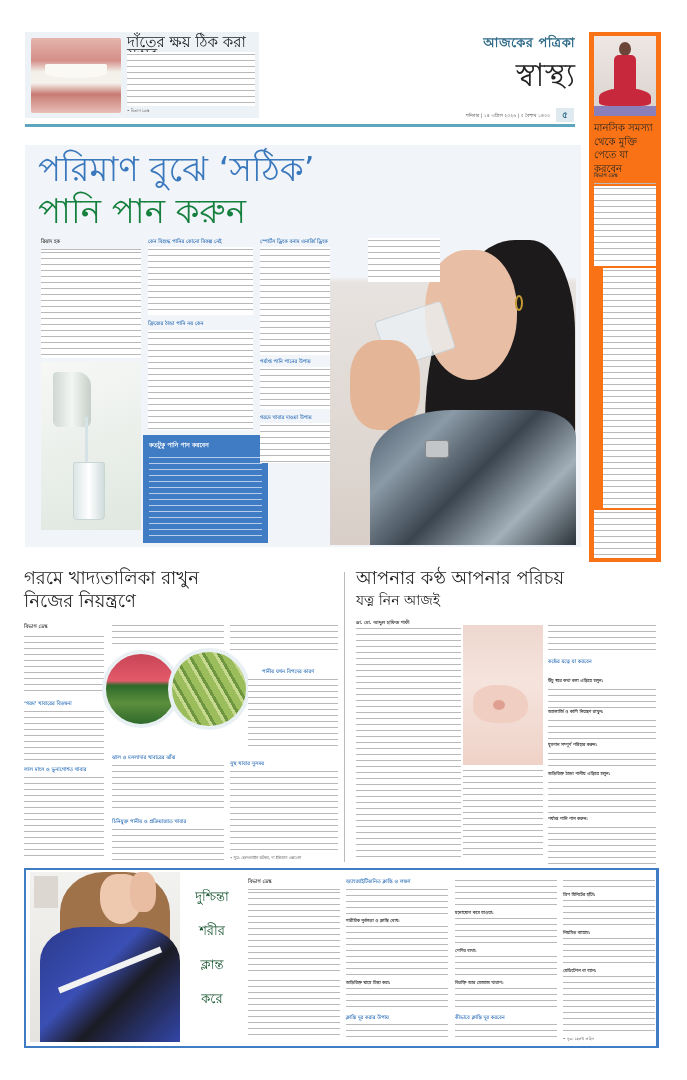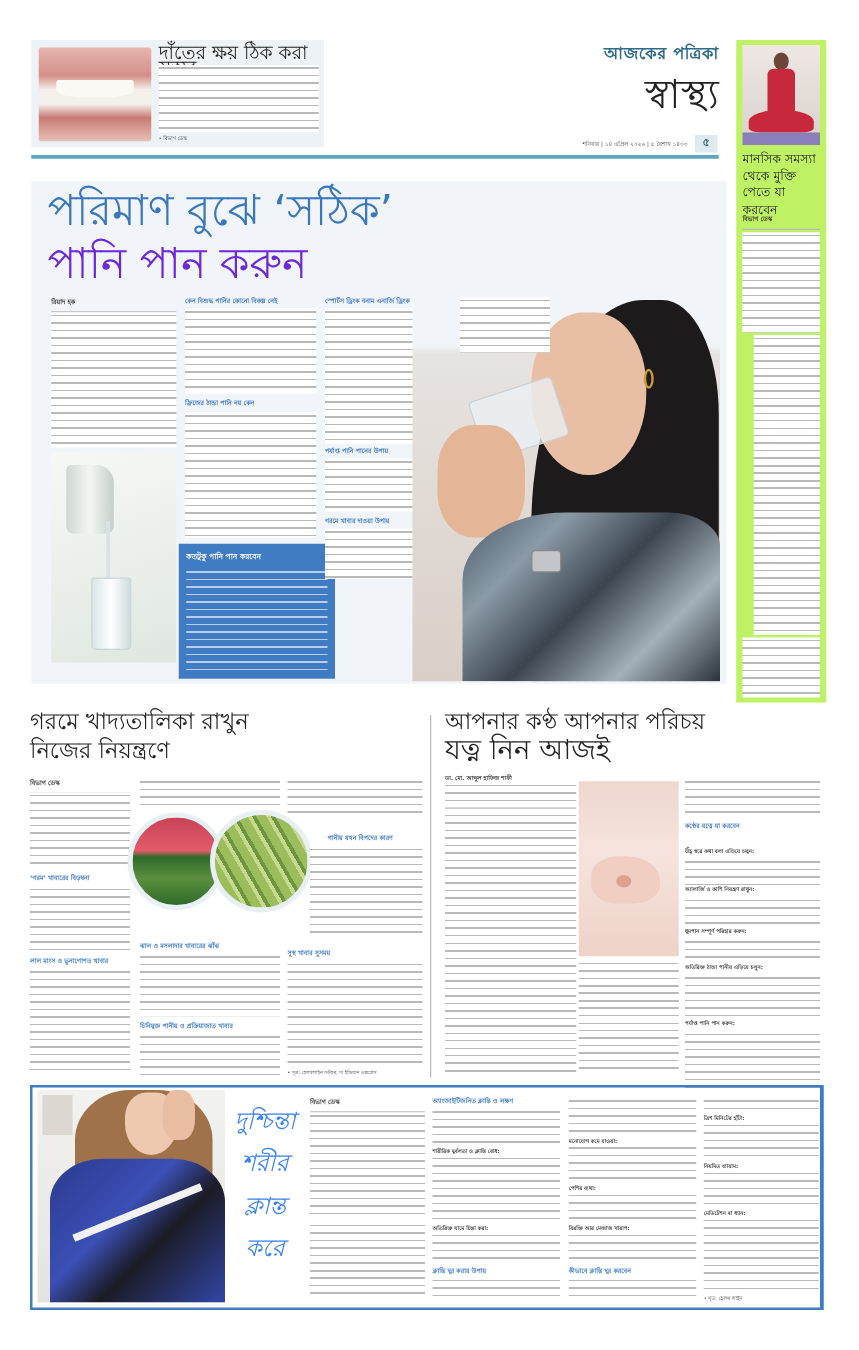--- a/index.html
+++ b/index.html
@@ -24,37 +24,37 @@
   <div class="abs txt lines" style="left:102px;top:20px;width:128px;height:54px;color:transparent;"><span>নিয়মিত ভিটামিন সি-জাতীয় ফল, টক সুপ কিংবা অ্যাসিডিক খাবার বেশি খেলে দাঁতের আবরণে ধীরে ধীরে ক্ষয় হতে থাকার আশঙ্কা থাকে। আশার কথা হলো, দাঁতের ক্ষয় পুরোপুরি ঠিক করা সম্ভব। ক্ষয়ের মাত্রা অনুযায়ী ফিলিং, ভিনিয়ার, ক্রাউনসহ বিভিন্ন চিকিৎসা রয়েছে। এ ক্ষেত্রে খুব শক্ত খাবার এড়িয়ে চলা এবং দাঁতের জন্য উপকারী খাবার খাওয়ার পরামর্শ দেন চিকিৎসকেরা।</span></div>
   <div class="abs" style="left:102px;top:76px;font-size:4px;color:#444;">• বিভাগ ডেস্ক</div>
 </div>
 
 <div class="abs" style="left:455px;top:33px;width:120px;text-align:right;font-size:13px;font-weight:bold;color:#2e6b88;letter-spacing:0.5px;">আজকের পত্রিকা</div>
 <div class="abs" style="left:440px;top:55px;width:135px;text-align:right;font-family:'DejaVu Serif',serif;font-size:32px;line-height:40px;color:#222;">স্বাস্থ্য</div>
 <div class="abs" style="left:400px;top:112px;width:150px;text-align:right;font-size:4.6px;color:#444;">শনিবার | ১৪ এপ্রিল ২০২৬ | ৫ বৈশাখ ১৪৩৩</div>
 <div class="abs" style="left:556px;top:108px;width:18px;height:14px;background:#dfeaf0;color:#2e6b88;font-size:9px;font-weight:bold;text-align:center;line-height:14px;">৫</div>
 <div class="abs rule" style="left:25px;top:124px;width:550px;height:3px;"></div>
 
-<div class="abs" style="left:589px;top:32px;width:72px;height:530px;background:#bef264;">
+<div class="abs" style="left:589px;top:32px;width:72px;height:530px;background:#f97316;">
   <div class="abs" style="left:5px;top:4px;width:62px;height:80px;background:linear-gradient(#eee7e3,#d9d1cc);">
     <div class="abs" style="left:25px;top:6px;width:12px;height:14px;border-radius:50%;background:#6b4538;"></div>
     <div class="abs" style="left:20px;top:19px;width:22px;height:40px;background:#c8283b;border-radius:5px 5px 2px 2px;"></div>
     <div class="abs" style="left:5px;top:52px;width:52px;height:18px;background:#c8283b;border-radius:50% 50% 20% 20%;"></div>
     <div class="abs" style="left:0;top:70px;width:62px;height:10px;background:#8a7fb8;"></div>
   </div>
   <div class="abs" style="left:5px;top:89px;width:64px;font-size:10px;line-height:13.5px;color:#222;">মানসিক সমস্যা থেকে মুক্তি পেতে যা করবেন</div>
   <div class="abs byline" style="left:5px;top:140px;width:62px;">বিভাগ ডেস্ক</div>
   <div class="abs txt lines" style="left:5px;top:154px;width:62px;height:80px;background-color:#eaf1f5;"></div>
   <div class="abs txt lines" style="left:14px;top:236px;width:53px;height:240px;"></div>
   <div class="abs txt lines" style="left:5px;top:478px;width:62px;height:48px;"></div>
 </div>
 
 <div class="abs" style="left:25px;top:145px;width:556px;height:402px;background:#f1f4f8;"></div>
 <div class="abs" style="left:38px;top:148px;width:320px;font-size:34px;line-height:42px;color:#3a78bd;">পরিমাণ বুঝে ‘সঠিক’</div>
-<div class="abs" style="left:38px;top:190px;width:320px;font-size:34px;line-height:42px;color:#6d28d9;">পানি পান করুন</div>
+<div class="abs" style="left:38px;top:190px;width:320px;font-size:34px;line-height:42px;color:#15803d;">পানি পান করুন</div>
 
 <div class="abs byline" style="left:41px;top:238px;width:100px;">রিয়াদ হক</div>
 <div class="abs txt lines" style="left:41px;top:250px;width:100px;height:108px;background-color:#f1f4f8;"></div>
 
 <div class="abs" style="left:41px;top:362px;width:100px;height:168px;background:linear-gradient(160deg,#f7f8f6,#dfe7e0);">
   <div class="abs" style="left:12px;top:10px;width:38px;height:55px;background:linear-gradient(90deg,#cfd8d2,#f3f6f3,#c5cfc8);border-radius:4px 14px 6px 6px;"></div>
   <div class="abs" style="left:44px;top:55px;width:3px;height:60px;background:#d6e3e6;"></div>
   <div class="abs" style="left:32px;top:100px;width:32px;height:58px;background:linear-gradient(90deg,#dbe6e5,#ffffff,#cfdcdb);border:1px solid #c9d6d4;border-radius:2px 2px 4px 4px;"></div>
 </div>
 
@@ -111,21 +111,21 @@
 <div class="abs txt lines" style="left:112px;top:827px;width:112px;height:33px;"></div>
 
 <div class="abs txt lines" style="left:230px;top:623px;width:108px;height:30px;"></div>
 <div class="abs sub" style="left:262px;top:668px;width:76px;">পানীয় যখন বিপদের কারণ</div>
 <div class="abs txt lines" style="left:248px;top:677px;width:90px;height:72px;"></div>
 <div class="abs sub" style="left:230px;top:760px;width:108px;">সুস্থ খাবার সুসময়</div>
 <div class="abs txt lines" style="left:230px;top:769px;width:108px;height:84px;"></div>
 <div class="abs" style="left:230px;top:855px;width:110px;font-size:3.8px;color:#444;white-space:nowrap;overflow:hidden;">• সূত্র: হেলথলাইন ডটকম, দ্য ইন্ডিয়ান এক্সপ্রেস</div>
 
 <div class="abs" style="left:356px;top:566px;width:320px;font-size:18px;line-height:23px;color:#222;">আপনার কণ্ঠ আপনার পরিচয়</div>
-<div class="abs" style="left:356px;top:589px;width:320px;font-size:22px;line-height:23px;color:#222;">যত্ন নিন আজই</div>
+<div class="abs" style="left:356px;top:589px;width:320px;font-size:14px;line-height:23px;color:#222;">যত্ন নিন আজই</div>
 
 <div class="abs" style="left:356px;top:619px;width:105px;font-size:4.6px;font-weight:bold;color:#333;">ডা. মো. আব্দুল হাফিজ শাফী</div>
 <div class="abs txt lines" style="left:356px;top:626px;width:105px;height:18px;"></div>
 <div class="abs" style="left:356px;top:646px;width:105px;height:1px;background:#bbb;"></div>
 <div class="abs txt lines" style="left:356px;top:650px;width:105px;height:100px;"></div>
 <div class="abs txt lines" style="left:356px;top:752px;width:105px;height:108px;"></div>
 
 <div class="abs" style="left:463px;top:625px;width:80px;height:140px;background:linear-gradient(180deg,#eed7cf 0%,#f5e4dd 40%,#efd2c8 100%);">
   <div class="abs" style="left:10px;top:60px;width:55px;height:38px;background:#f0cfc2;border-radius:40% 50% 40% 40%;"></div>
   <div class="abs" style="left:30px;top:75px;width:12px;height:10px;background:#d98b7c;border-radius:50%;opacity:.7;"></div>
@@ -160,21 +160,21 @@
 
 <div class="abs" style="left:30px;top:872px;width:150px;height:170px;background:linear-gradient(180deg,#f2f2f0,#e5e3df);overflow:hidden;">
   <div class="abs" style="left:4px;top:4px;width:24px;height:32px;background:#dcd7d0;"></div>
   <div class="abs" style="left:30px;top:0;width:110px;height:100px;background:#a0724a;border-radius:40% 40% 20% 20%;"></div>
   <div class="abs" style="left:70px;top:2px;width:42px;height:50px;background:#eec9b0;border-radius:40% 40% 50% 50%;"></div>
   <div class="abs" style="left:100px;top:0;width:26px;height:40px;background:#e9bda2;border-radius:40%;"></div>
   <div class="abs" style="left:10px;top:55px;width:140px;height:115px;background:linear-gradient(135deg,#2b3a8e,#3b4fb5 40%,#1b1b24 60%,#3246a8);border-radius:30% 30% 0 0;"></div>
   <div class="abs" style="left:25px;top:95px;width:110px;height:6px;background:#f2f2f2;transform:rotate(-22deg);"></div>
 </div>
 
-<div class="abs" style="left:183px;top:880px;width:58px;text-align:center;color:#3b82f6;font-size:19px;line-height:34px;font-style:italic;">
+<div class="abs" style="left:183px;top:880px;width:58px;text-align:center;color:#14532d;font-size:13px;line-height:34px;">
   <div>দুশ্চিন্তা</div>
   <div>শরীর</div>
   <div>ক্লান্ত</div>
   <div>করে</div>
 </div>
 
 <div class="abs byline" style="left:248px;top:878px;width:92px;">বিভাগ ডেস্ক</div>
 <div class="abs txt lines" style="left:248px;top:890px;width:92px;height:84px;"></div>
 <div class="abs txt lines" style="left:248px;top:978px;width:92px;height:60px;"></div>
 

